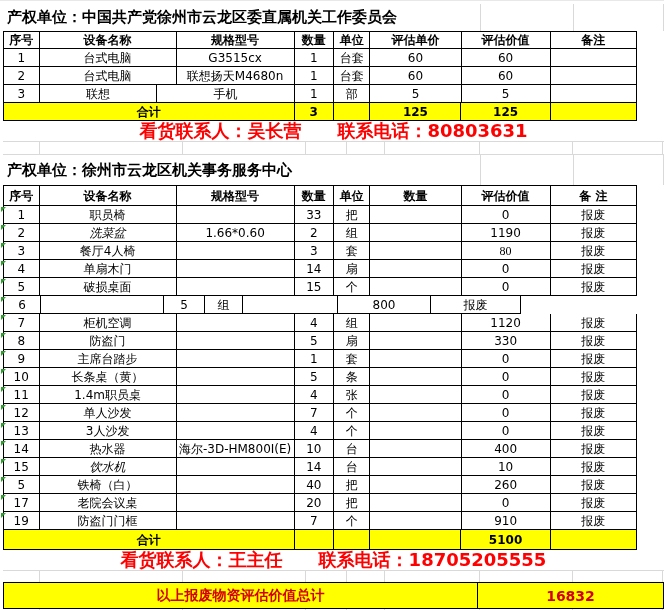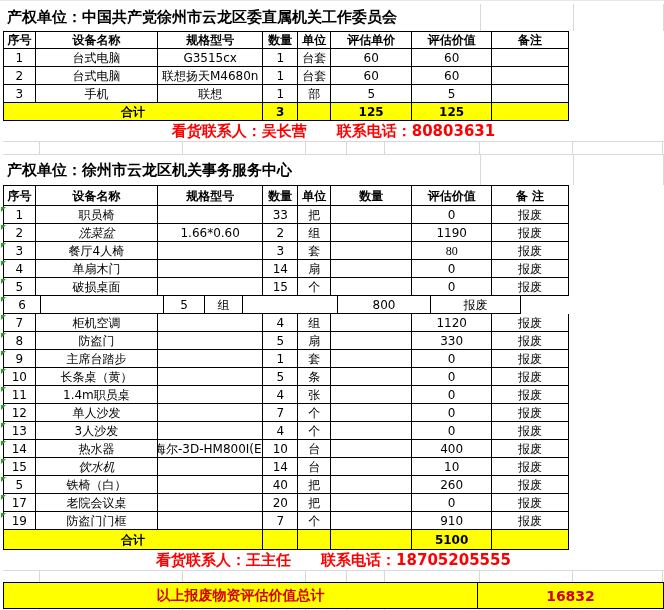--- a/index.html
+++ b/index.html
@@ -9,38 +9,38 @@
     -webkit-font-smoothing:none;
   }
   .sheet{position:relative;width:664px;height:610px;overflow:hidden;box-sizing:border-box;padding-left:3px;border-top:1px solid #e8e8e8;}
   
   .title{position:relative;font-weight:bold;font-size:15px;white-space:nowrap;overflow:hidden;padding-left:4px;box-sizing:border-box;}
   .title1{margin-top:3px;height:27px;line-height:27px;}
   .title2{height:30px;line-height:30px;}
   .vl{position:absolute;top:0;width:1px;height:100%;background:#d9d9d9;}
   .vl.a{left:477px}.vl.b{left:570px}.vl.c2{left:660px}
   
-  .tbl{width:566px;box-sizing:border-box;border-left:1px solid #000;border-top:1px solid #000;}
+  .tbl{width:634px;box-sizing:border-box;border-left:1px solid #000;border-top:1px solid #000;}
   .r{display:flex;}
   .t1 .r{height:18px;}
   .t1 .r.hr{height:17px;}
   .t2 .r{height:18px;}
   .t2 .r.hr{height:20px;}
   .t2 .r.totr{height:20px;}
   .c{box-sizing:border-box;border-right:1px solid #000;border-bottom:1px solid #000;
      display:flex;align-items:center;justify-content:center;
      font-size:12px;line-height:1;white-space:nowrap;overflow:hidden;}
   .hr .c{font-weight:bold;}
   .totr .c{font-weight:bold;background:#ffff00;}
   .br{position:relative;}
   .tri{position:absolute;left:-3px;top:1px;width:0;height:0;
        border-top:5px solid #2f9e2f;border-right:5px solid transparent;z-index:2;}
   
   .contact{width:661px;height:20px;line-height:20px;text-align:center;
-           color:#ff0000;font-size:15px;font-weight:bold;white-space:nowrap;}
+           color:#ff0000;font-size:18px;font-weight:bold;white-space:nowrap;}
   
   .gridstrip{display:flex;width:661px;box-sizing:border-box;}
   .gridstrip .gc{box-sizing:border-box;border-right:1px solid #d9d9d9;height:100%;}
   .gs1{height:14px;border-top:1px solid #d9d9d9;border-bottom:1px solid #d9d9d9;}
   .gs2{height:12px;border-top:1px solid #d9d9d9;}
   .gs3{height:3px;}
   
   .summary{display:flex;width:661px;height:27px;box-sizing:border-box;
            border:1px solid #000;background:#ffff00;}
   .sum-label{width:474px;box-sizing:border-box;border-right:1px solid #000;
@@ -87,22 +87,22 @@
         <div class="c" style="width: 143px;">台式电脑</div>
         <div class="c" style="width: 123px;">联想扬天M4680n</div>
         <div class="c" style="width: 41px;">1</div>
         <div class="c" style="width: 38px;">台套</div>
         <div class="c" style="width: 95px;">60</div>
         <div class="c" style="width: 93px;">60</div>
         <div class="c" style="width: 90px;"></div>
       </div>
       <div class="r br">
         <div class="c" style="width: 37px;">3</div>
+        <div class="c" style="width: 123px;">联想</div>
         <div class="c" style="width: 143px;">手机</div>
-        <div class="c" style="width: 123px;">联想</div>
         <div class="c" style="width: 41px;">1</div>
         <div class="c" style="width: 38px;">部</div>
         <div class="c" style="width: 95px;">5</div>
         <div class="c" style="width: 93px;">5</div>
         <div class="c" style="width: 90px;"></div>
       </div>
       <div class="r totr">
         <div class="c" style="width: 303px;">合计</div>
         <div class="c" style="width: 41px;">3</div>
         <div class="c" style="width: 38px;"></div>

